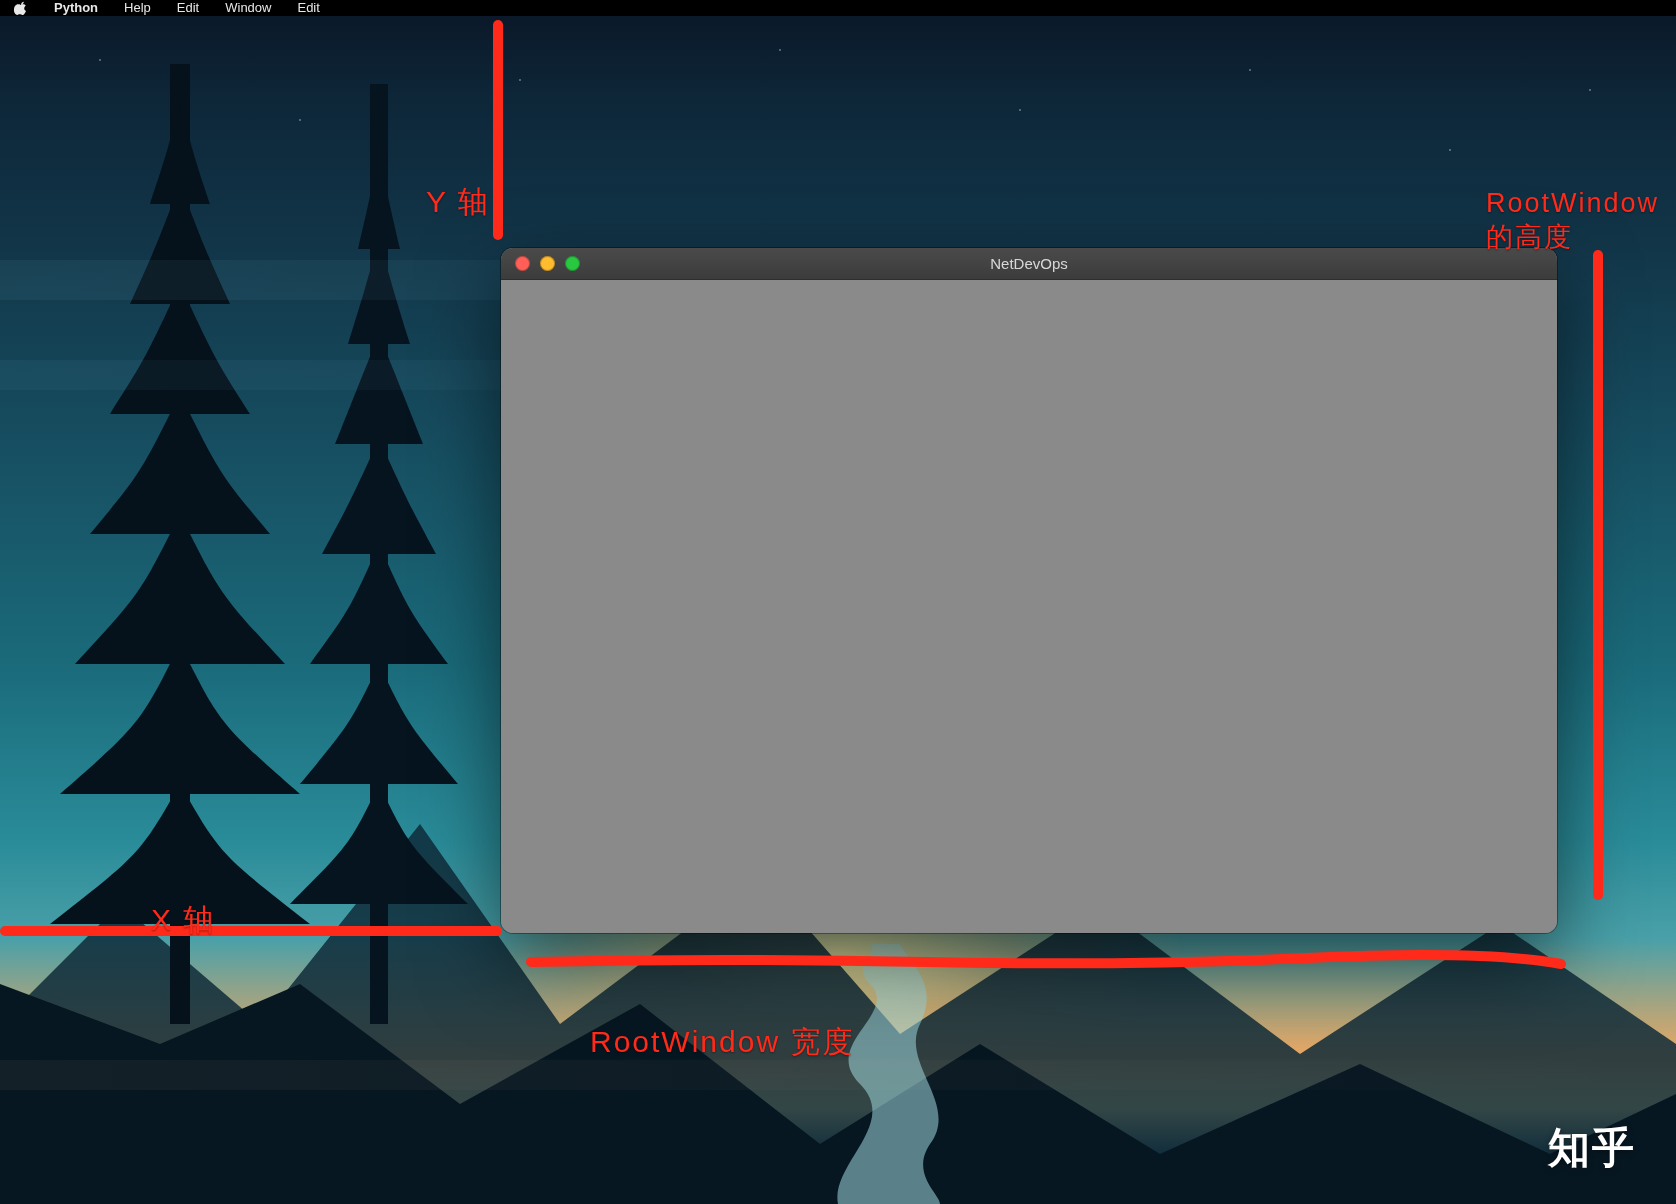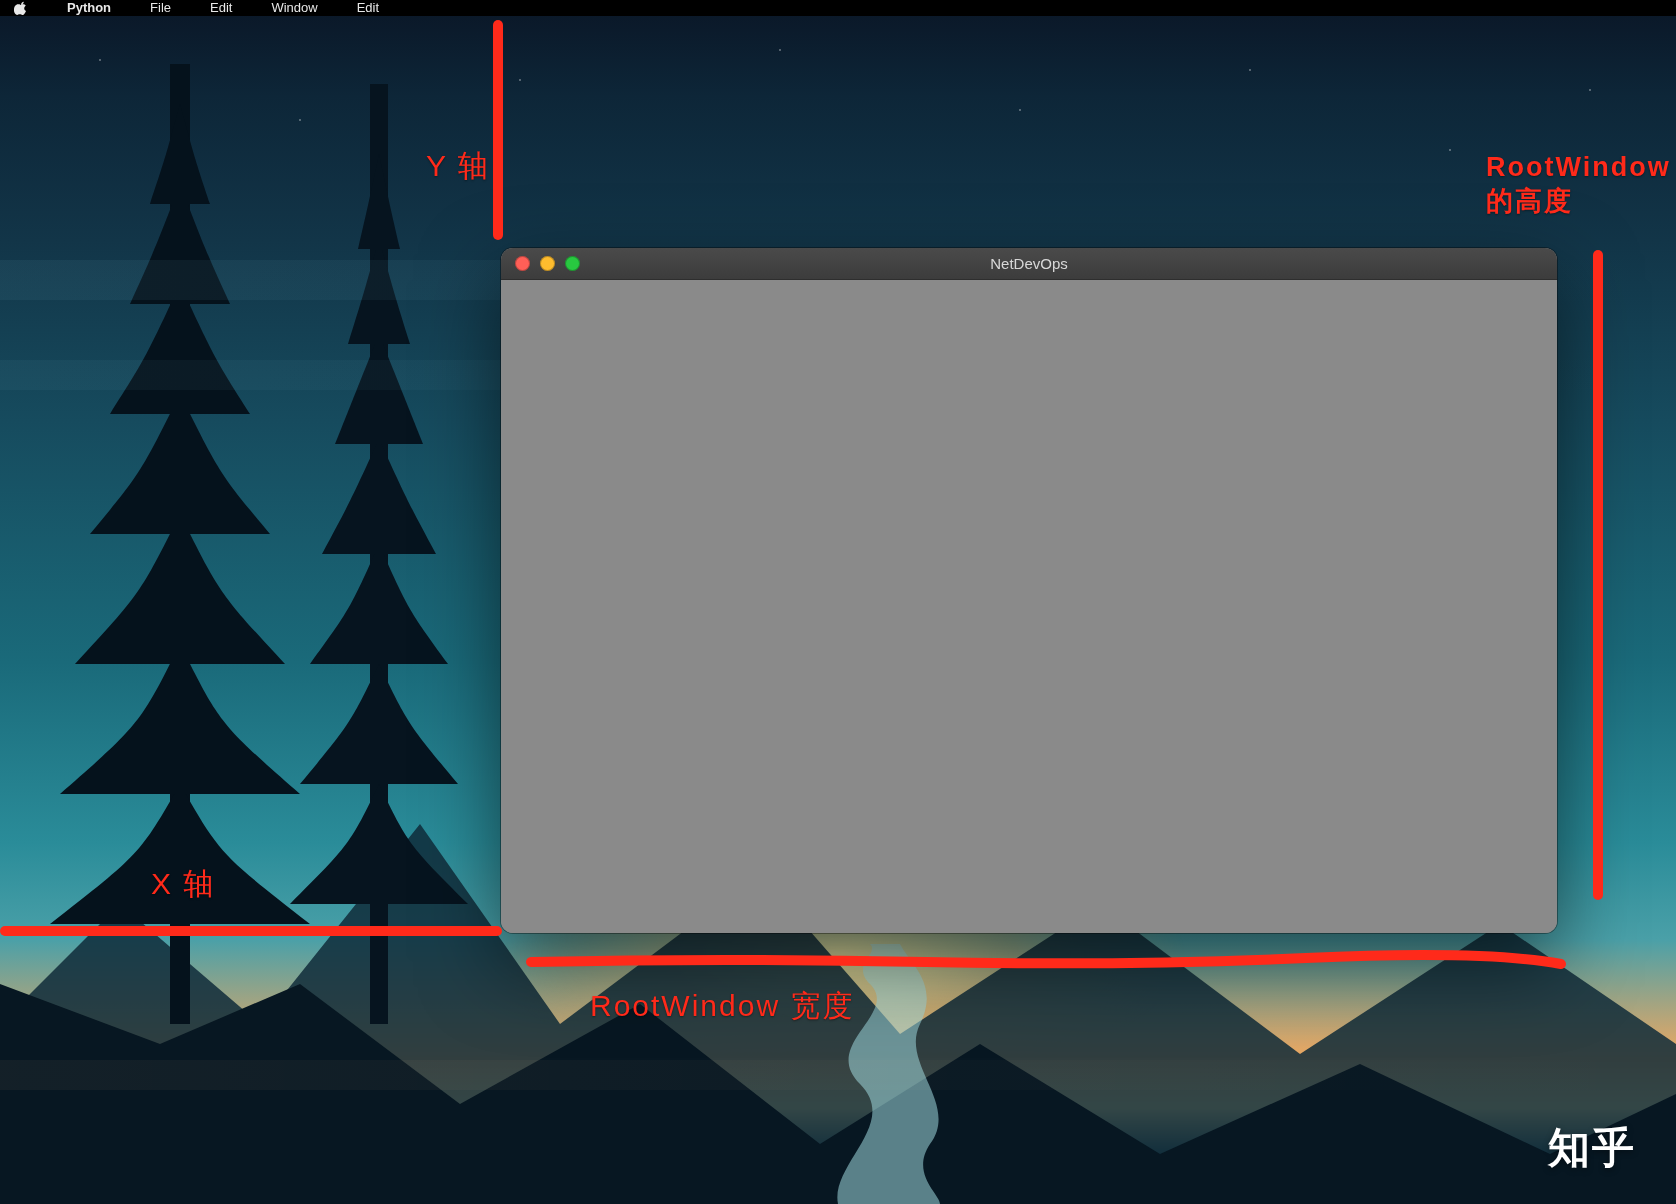--- a/index.html
+++ b/index.html
@@ -41,21 +41,21 @@
     pointer-events:none;
   }
 
   
   .menubar {
     position: absolute; top: 0; left: 0; right: 0;
     height: 16px;
     background: #000;
     display: flex; align-items: center;
     padding: 0 14px;
-    gap: 39px;
+    gap: 26px;
     color: #e8e8e8;
     font-size: 13px;
     z-index: 50;
   }
   .menubar .app { font-weight: 700; }
   .menubar span { line-height: 16px; cursor: default; }
   .apple svg { display:block; }
 
   
   .tree { position:absolute; bottom:0; pointer-events:none; }
@@ -105,20 +105,21 @@
   .winbody{ position:absolute; inset:32px 0 0 0; background:#8a8a8a; }
 
   
   .anno { position:absolute; z-index:30; pointer-events:none; }
   .stroke-v { width:10px; background:#ff2a1a; border-radius:6px; }
   .stroke-h { height:10px; background:#ff2a1a; border-radius:6px; }
   .label {
     position:absolute; color:#ff2a1a; font-size:30px; font-weight:500;
     letter-spacing:2px; z-index:31; pointer-events:none;
     text-shadow: 0 1px 2px rgba(0,0,0,.4);
+    margin-top: 36px;
   }
 
   
   .wavy {
     position:absolute; z-index:30; pointer-events:none;
   }
 
   
   .watermark{
     position:absolute; right:40px; bottom:28px;
@@ -137,21 +138,21 @@
 
 <div class="screen">
 
   <div class="menubar">
     <span class="apple">
       <svg width="14" height="14" viewBox="0 0 24 24" fill="#e8e8e8">
           <path d="M16.7 1.5c0 1.2-.5 2.3-1.3 3.1-.9.9-2.1 1.6-3.3 1.5-.1-1.2.5-2.4 1.3-3.2.9-.9 2.3-1.5 3.3-1.4zM20.6 17.3c-.6 1.3-1 1.9-1.8 3.1-1.1 1.6-2.6 3.6-4.5 3.6-1.7 0-2.1-1.1-4.4-1.1s-2.8 1.1-4.4 1.1c-1.9 0-3.3-1.8-4.4-3.4C-1 16.5-.3 11.2 2 8.3c1.3-1.6 3.1-2.6 4.9-2.6 1.8 0 3 .1 4.4 1.1 1.3 0 2.1-1.1 4.4-1.1 1.6 0 3.3.9 4.5 2.4-4 2.2-3.3 7.9.4 9.2z"></path>
         </svg>
     </span>
     <span class="app">Python</span>
-    <span>File</span>
+    <span>Help</span>
     <span>Edit</span>
     <span>Window</span>
     <span>Edit</span>
   </div>
 
   <div class="sunglow"></div>
 
   <svg class="ridge-left" viewBox="0 0 1676 520" preserveAspectRatio="none">
 
     <path d="M0,340 L120,220 L260,340 L420,140 L560,340 L760,190 L900,350 L1100,220 L1300,370 L1500,240 L1676,360 L1676,520 L0,520 Z" fill="#0f2c3a" opacity=".85"></path>
@@ -198,21 +199,21 @@
     <div class="winbody"></div>
   </div>
 
   <div class="anno stroke-v" style="left:493px; top:20px; height:220px;"></div>
   <div class="label" style="left:426px; top:146px;">Y 轴</div>
 
   <div class="anno stroke-h" style="left:0px; top:926px; width:502px;"></div>
   <div class="label" style="left:151px; top:864px;">X 轴</div>
 
   <div class="anno stroke-v" style="left:1593px; top:250px; height:650px;"></div>
-  <div class="label" style="left:1486px; top:150px; font-size:27px; line-height:34px;font-weight:bold;">
+  <div class="label" style="left:1486px; top:150px; font-size:27px; line-height:34px;">
     <span>RootWindow</span><br>
     <span>的高度</span>
   </div>
 
   <svg class="wavy" style="left:526px; top:950px;" width="1040" height="30">
     <path d="M5 12 Q 200 8 400 12 T 780 8 T 1035 14" stroke="#ff2a1a" stroke-width="10" fill="none" stroke-linecap="round"></path>
   </svg>
   <div class="label" style="left:590px; top:986px;">RootWindow 宽度</div>
 
   <div class="watermark">

